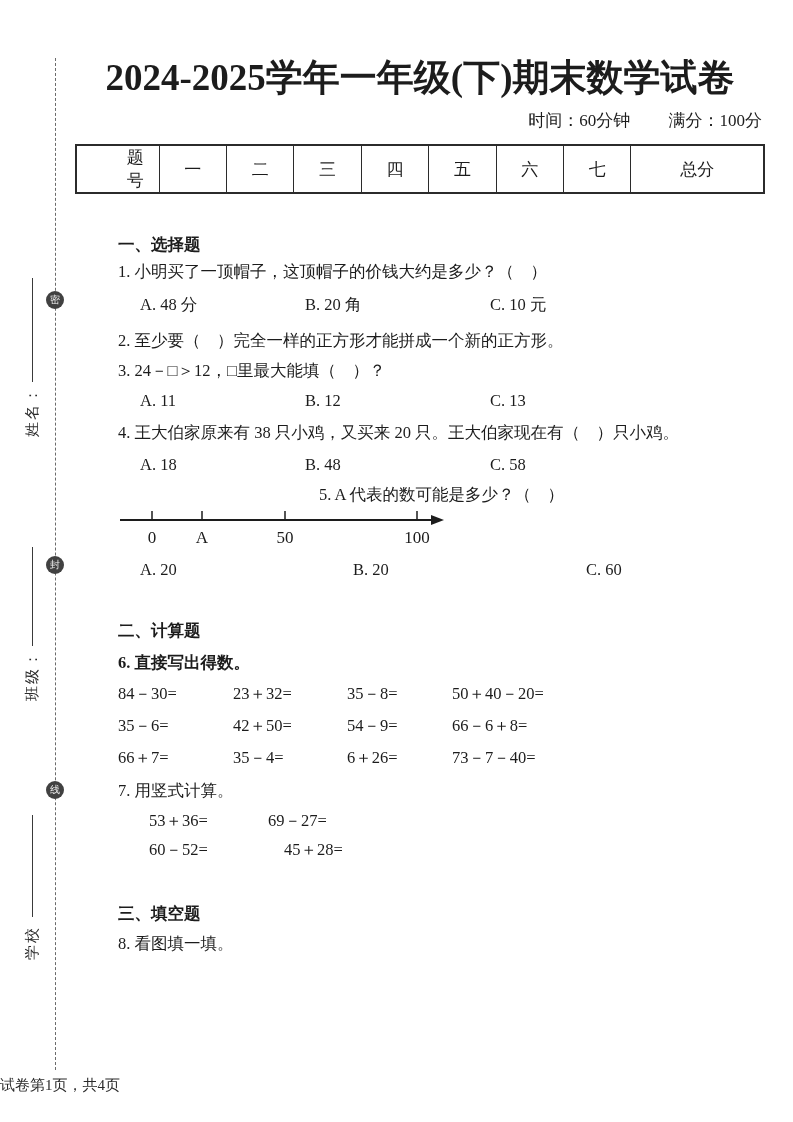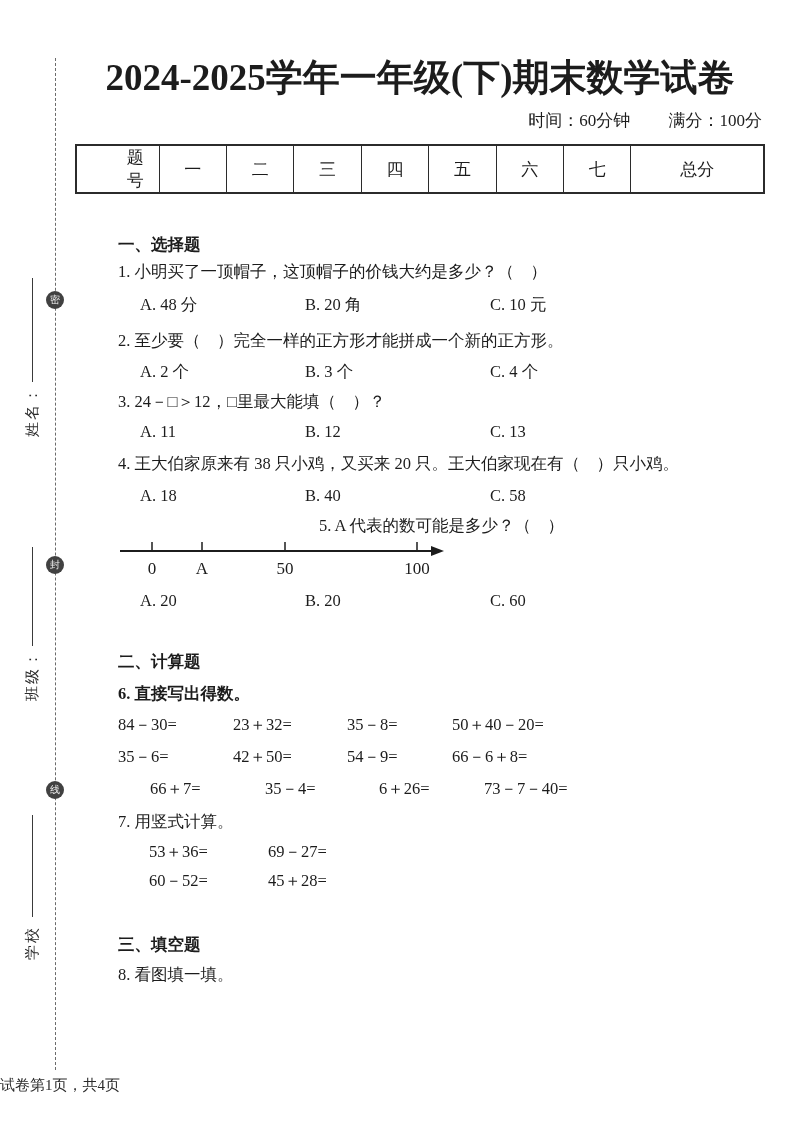--- a/index.html
+++ b/index.html
@@ -52,30 +52,30 @@
   .opts-1 { margin-top:12px; }
   .q2 { margin-top:15px; }
   .opts-2 { margin-top:10px; }
   .q3 { margin-top:9px; }
   .opts-3 { margin-top:9px; }
   .q4 { margin-top:11px; }
   .opts-4 { margin-top:11px; }
   .q5 { margin-top:9px;text-align:center; }
   .numline-wrap { margin-top:5px; height:40px; }
   .numline text { font-size:17px; font-family:"Liberation Serif","DejaVu Serif",serif; fill:#1c1c1c; }
-  .opts-5 { margin-top:9px; }
+  .opts-5 { margin-top:9px;gap:48px; }
   .h-calc { margin-top:40px; }
   .q6label { margin-top:11px;font-weight:bold; }
   .calc-row { display:flex; }
   .c1 { width:115px; } .c2 { width:114px; } .c3 { width:105px; }
-  .cr1 { margin-top:10px; } .cr2 { margin-top:11px; } .cr3 { margin-top:11px;margin-left:32px; }
+  .cr1 { margin-top:10px; } .cr2 { margin-top:11px; } .cr3 { margin-top:11px; }
   .q7label { margin-top:12px; }
   .q7row { display:flex;margin-left:31px; }
   .k1 { width:119px; }
-  .q7r1 { margin-top:9px; } .q7r2 { margin-top:8px; }
+  .q7r1 { margin-top:9px; } .q7r2 { margin-top:8px;gap:16px; }
   .h-fill { margin-top:43px; }
   .q8label { margin-top:9px; }
 
   .footer { position:absolute; left:0; right:0; top:1076px; text-align:left;
             font-size:15px; color:#2a2a2a; }
 </style>
 </head>
 <body>
 
 <div class="seal-rule"></div>
@@ -134,37 +134,32 @@
     <p class="heading h-choice">一、选择题</p>
 
     <p class="q1">1. 小明买了一顶帽子，这顶帽子的价钱大约是多少？（　）</p>
     <div class="opts opts-1">
       <span class="o1">A. 48 分</span>
       <span class="o2">B. 20 角</span>
       <span class="o3">C. 10 元</span>
     </div>
 
     <p class="q2">2. 至少要（　）完全一样的正方形才能拼成一个新的正方形。</p>
-    <div class="opts opts-2">
-      <span class="o1">A. 2 个</span>
-      <span class="o2">B. 3 个</span>
-      <span class="o3">C. 4 个</span>
-    </div>
 
     <p class="q3">3. 24－□＞12，□里最大能填（　）？</p>
     <div class="opts opts-3">
       <span class="o1">A. 11</span>
       <span class="o2">B. 12</span>
       <span class="o3">C. 13</span>
     </div>
 
     <p class="q4">4. 王大伯家原来有 38 只小鸡，又买来 20 只。王大伯家现在有（　）只小鸡。</p>
     <div class="opts opts-4">
       <span class="o1">A. 18</span>
-      <span class="o2">B. 40</span>
+      <span class="o2">B. 48</span>
       <span class="o3">C. 58</span>
     </div>
 
     <p class="q5">5. A 代表的数可能是多少？（　）</p>
     <div class="numline-wrap">
       <svg class="numline" width="400" height="40">
         <line x1="2" y1="10" x2="318" y2="10" stroke="#1c1c1c" stroke-width="2"></line>
         <polygon points="326,10 313,5 313,15" fill="#1c1c1c"></polygon>
         <line x1="34" y1="1" x2="34" y2="11" stroke="#1c1c1c" stroke-width="1.5"></line>
         <line x1="84" y1="1" x2="84" y2="11" stroke="#1c1c1c" stroke-width="1.5"></line>

